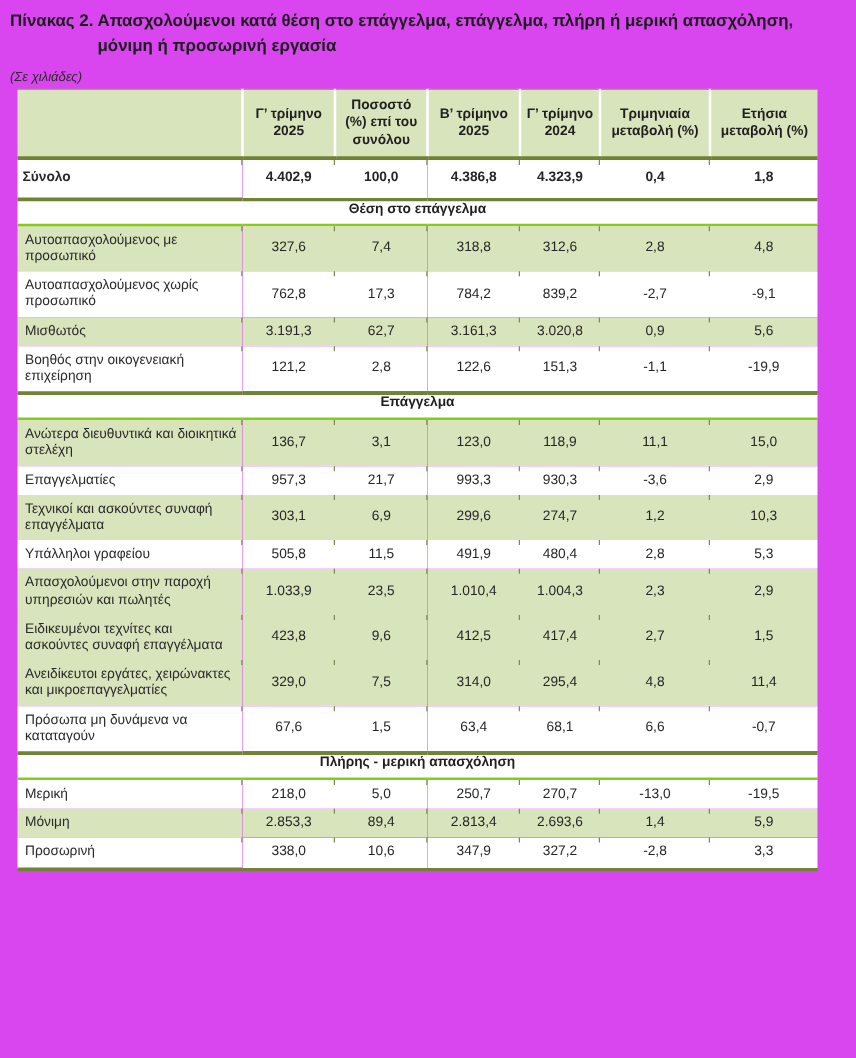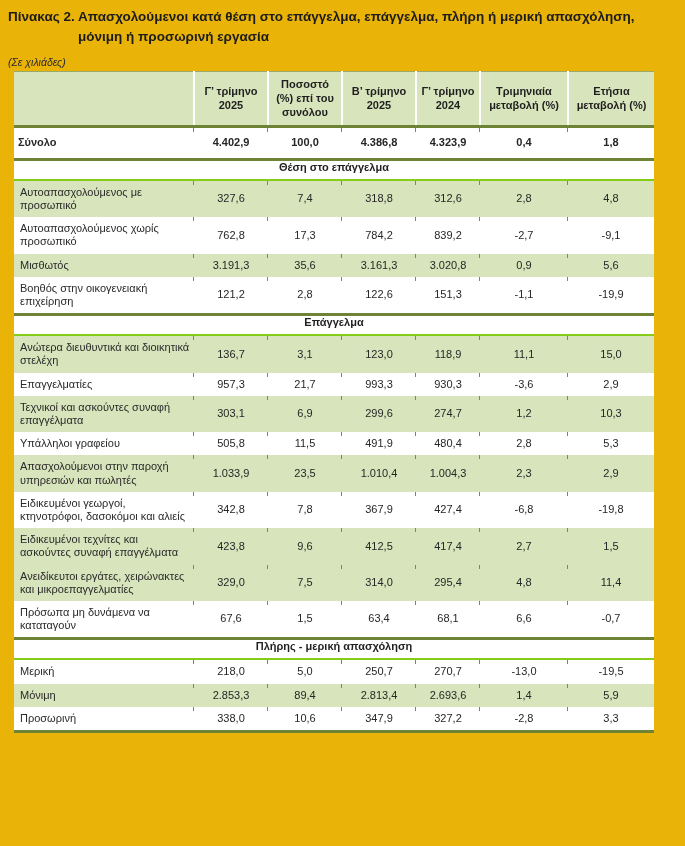--- a/index.html
+++ b/index.html
@@ -5,21 +5,21 @@
   html, body {
     margin: 0; padding: 0;
     background: #ffffff;
     font-family: "Liberation Sans", sans-serif;
   }
   .page {
     position: relative;
     width: 685px;
     height: 846px;
     overflow: hidden;
-    background: #eab308;
+    background: #d946ef;
     box-sizing: border-box;
     padding: 7px 10px 0 8px;
   }
   .doc-title {
     font-weight: bold;
     font-size: 13.5px;
     line-height: 1.45;
     color: #1c1c1c;
     max-width: 662px;
     padding-left: 70px;
@@ -155,21 +155,21 @@
           <td class="num">762,8</td>
           <td class="num">17,3</td>
           <td class="num">784,2</td>
           <td class="num">839,2</td>
           <td class="num">-2,7</td>
           <td class="num">-9,1</td>
         </tr>
         <tr class="data-row shaded">
           <td class="label">Μισθωτός</td>
           <td class="num">3.191,3</td>
-          <td class="num">35,6</td>
+          <td class="num">62,7</td>
           <td class="num">3.161,3</td>
           <td class="num">3.020,8</td>
           <td class="num">0,9</td>
           <td class="num">5,6</td>
         </tr>
         <tr class="data-row plain">
           <td class="label">Βοηθός στην οικογενειακή επιχείρηση</td>
           <td class="num">121,2</td>
           <td class="num">2,8</td>
           <td class="num">122,6</td>
@@ -218,29 +218,20 @@
         </tr>
         <tr class="data-row shaded">
           <td class="label">Απασχολούμενοι στην παροχή υπηρεσιών και πωλητές</td>
           <td class="num">1.033,9</td>
           <td class="num">23,5</td>
           <td class="num">1.010,4</td>
           <td class="num">1.004,3</td>
           <td class="num">2,3</td>
           <td class="num">2,9</td>
         </tr>
-        <tr class="data-row plain">
-          <td class="label">Ειδικευμένοι γεωργοί, κτηνοτρόφοι, δασοκόμοι και αλιείς</td>
-          <td class="num">342,8</td>
-          <td class="num">7,8</td>
-          <td class="num">367,9</td>
-          <td class="num">427,4</td>
-          <td class="num">-6,8</td>
-          <td class="num">-19,8</td>
-        </tr>
         <tr class="data-row shaded">
           <td class="label">Ειδικευμένοι τεχνίτες και ασκούντες συναφή επαγγέλματα</td>
           <td class="num">423,8</td>
           <td class="num">9,6</td>
           <td class="num">412,5</td>
           <td class="num">417,4</td>
           <td class="num">2,7</td>
           <td class="num">1,5</td>
         </tr>
         <tr class="data-row shaded">

